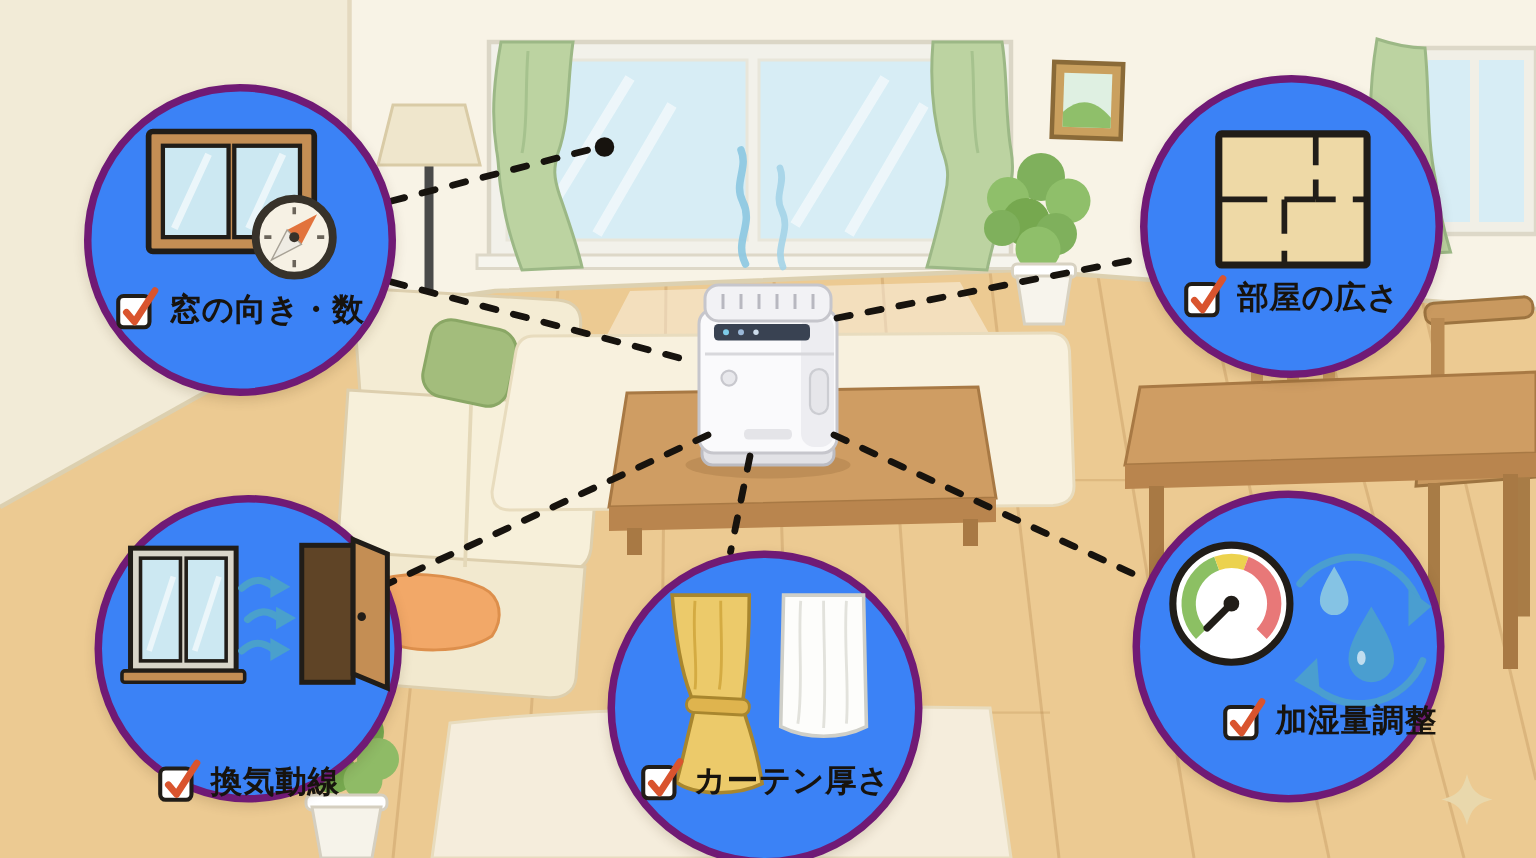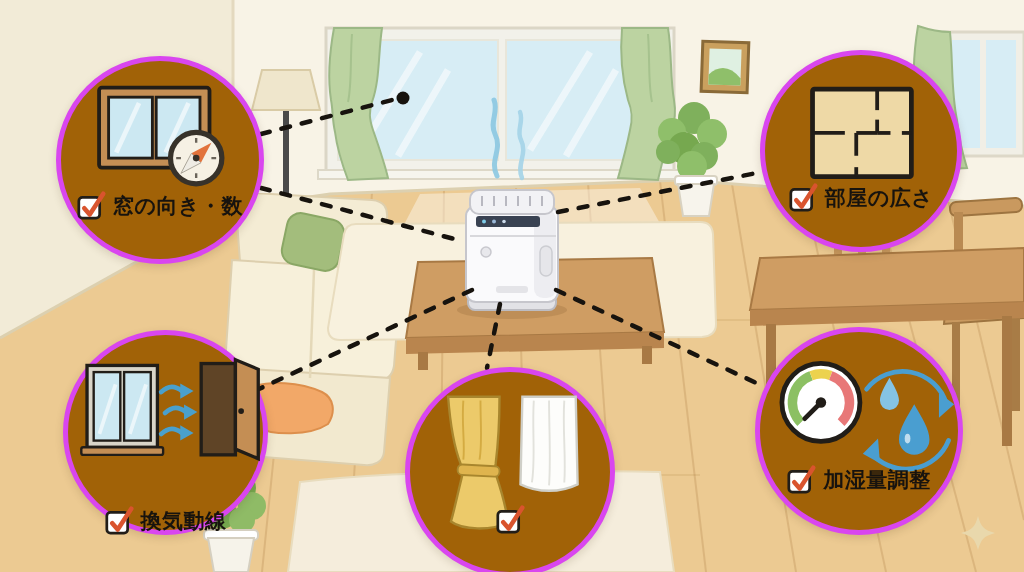--- a/index.html
+++ b/index.html
@@ -1,21 +1,21 @@
 <!DOCTYPE html>
 <html><head>
 <meta charset="utf-8">
 <style>
   * { margin:0; padding:0; box-sizing:border-box; }
   html,body { width:1024px; height:572px; }
   body { font-family:"Liberation Sans","DejaVu Sans",sans-serif; background:#fff; overflow:hidden; }
   .stage { position:relative; width:1024px; height:572px; background:#f8f3e6; overflow:hidden; }
   .scene-svg { position:absolute; left:0; top:0; width:1024px; height:572px; display:block; }
   .callout {
-    position:absolute; background:#a16207; border:5px solid #d946ef; border-radius:50%;
+    position:absolute; background:#3b82f6; border:5px solid #701a75; border-radius:50%;
     box-shadow:0 3px 8px rgba(60,40,10,.15);
   }
   .callout .icon-svg { position:absolute; left:0; top:0; width:100%; height:100%; display:block; }
   .callout-label {
     position:absolute; left:0; right:0; display:flex; align-items:center; justify-content:center; gap:7px;
   }
   .callout-label .txt {
     font-size:21px; font-weight:700; color:#17130e; letter-spacing:.5px; white-space:nowrap;
   }
   .chk { width:29px; height:29px; flex:0 0 auto; }
@@ -289,40 +289,41 @@
         <path d="M162 30 C160 60 164 90 162 116"></path>
       </g>
     </svg>
     <div class="callout-label" style="top:133px;">
       <span class="chk">
         <svg viewBox="0 0 32 32">
             <rect x="2" y="7" width="23" height="23" rx="4" fill="#fff" stroke="#211d18" stroke-width="3"></rect>
             <path d="M8 19 L14 26 L29 3" stroke="#d9542e" stroke-width="5" fill="none" stroke-linecap="round" stroke-linejoin="round"></path>
           </svg>
       </span>
+      <span class="txt">カーテン厚さ</span>
     </div>
   </div>
 
   <div class="callout" style="left:755px; top:327px; width:208px; height:208px;">
     <svg class="icon-svg" viewBox="0 0 208 208">
       <circle cx="64" cy="74" r="41" fill="#ffffff" stroke="#211d18" stroke-width="5"></circle>
       <path d="M42.8 95.2 A30 30 0 0 1 53.7 45.9" stroke="#8cc063" stroke-width="10" fill="none"></path>
       <path d="M53.7 45.9 A30 30 0 0 1 74.3 45.8" stroke="#ecd24e" stroke-width="10" fill="none"></path>
       <path d="M74.3 45.8 A30 30 0 0 1 85.2 95.2" stroke="#e87878" stroke-width="10" fill="none"></path>
       <path d="M64 74 L47 91" stroke="#211d18" stroke-width="5" stroke-linecap="round"></path>
       <circle cx="64" cy="74" r="5.5" fill="#211d18"></circle>
       <path d="M112 60 A 48 48 0 0 1 196 76" stroke="#4a9ed0" stroke-width="5" fill="none" stroke-linecap="round"></path>
       <polygon points="188,64 204,76 188,90" fill="#4a9ed0"></polygon>
       <path d="M198 114 A 48 48 0 0 1 116 126" stroke="#4a9ed0" stroke-width="5" fill="none" stroke-linecap="round"></path>
       <polygon points="126,138 108,128 124,112" fill="#4a9ed0"></polygon>
       <path d="M162 76 C154 90 146 102 146 113 A 16 16 0 0 0 178 113 C178 102 170 90 162 76 Z" fill="#4a9ed0"></path>
       <ellipse cx="155" cy="112" rx="3" ry="5" fill="#ffffff" opacity="0.65"></ellipse>
       <path d="M136 48 C131 57 126 65 126 72 A 10 10 0 0 0 146 72 C146 65 141 57 136 48 Z" fill="#85c3e4"></path>
     </svg>
-    <div class="callout-label" style="top:133px;">
+    <div class="callout-label" style="top:133px;justify-content:flex-end;">
       <span class="chk">
         <svg viewBox="0 0 32 32">
             <rect x="2" y="7" width="23" height="23" rx="4" fill="#fff" stroke="#211d18" stroke-width="3"></rect>
             <path d="M8 19 L14 26 L29 3" stroke="#d9542e" stroke-width="5" fill="none" stroke-linecap="round" stroke-linejoin="round"></path>
           </svg>
       </span>
       <span class="txt">加湿量調整</span>
     </div>
   </div>
 

